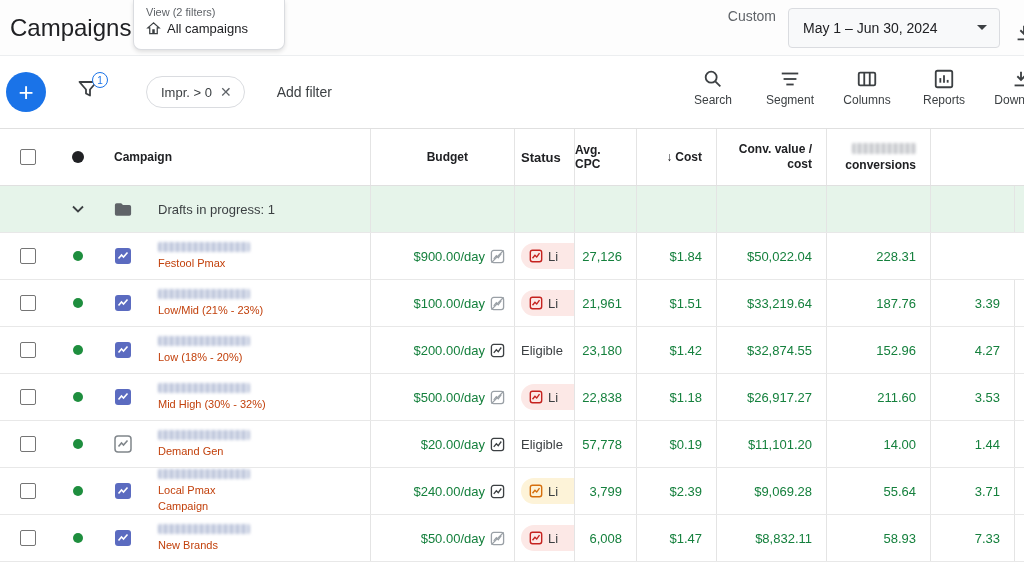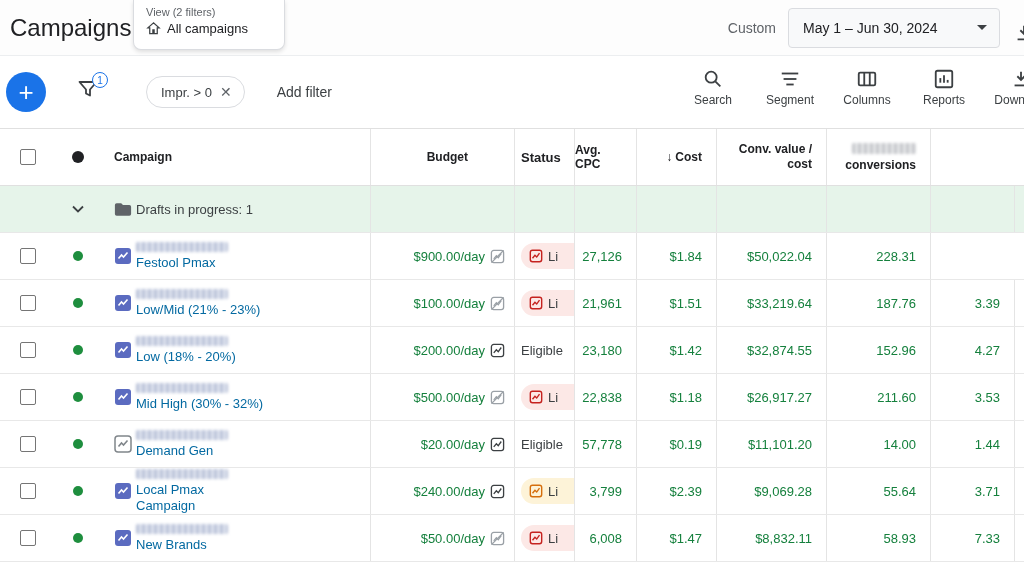--- a/index.html
+++ b/index.html
@@ -10,21 +10,21 @@
   
   .topbar { position:relative; height:56px; display:flex; align-items:center;
     border-bottom:1px solid #eceef0; background:#fdfdfd; }
   .page-title { font-size:24px; font-weight:400; color:#202124; margin-left:10px; }
   .view-card { position:absolute; left:133px; top:0; width:152px; height:50px;
     background:#fff; border:1px solid #dadce0; border-top:none; border-radius:0 0 8px 8px;
     box-shadow:0 2px 4px rgba(0,0,0,.12); padding:6px 10px 0 12px; cursor:pointer; }
   .view-card .view-label { font-size:11px; color:#5f6368; margin-bottom:3px; }
   .view-value-row { display:flex; align-items:center; gap:6px; }
   .view-value-row .val { font-size:13px; color:#202124; }
-  .topbar-right { margin-left:auto; display:flex; align-items:center; padding-right:24px; }
+  .topbar-right { margin-left:auto; display:flex; align-items:flex-start; padding-right:24px; }
   .date-preset { font-size:14px; color:#5f6368; margin-right:12px; }
   .date-btn { display:flex; align-items:center; justify-content:space-between;
     width:212px; height:40px; padding:0 12px 0 14px; background:#f8f9fa;
     border:1px solid #dadce0; border-radius:4px; cursor:pointer; font-size:14px; color:#202124; }
   .caret-down { width:0; height:0; border-left:5px solid transparent;
     border-right:5px solid transparent; border-top:5px solid #3c4043; }
   .edge-cut-icon { position:absolute; right:0; top:22px; width:11px; height:22px; overflow:hidden; }
 
   
   .toolbar { position:relative; height:73px; display:flex; align-items:center;
@@ -50,27 +50,27 @@
   .trow, .theader { display:grid;
     grid-template-columns:56px 44px 270px 144px 60px 62px 80px 110px 104px 84px 10px; }
   .theader { height:57px; border-bottom:1px solid #e0e0e0; background:#fff; }
   .trow { height:47px; border-bottom:1px solid #e8e8e8; background:#fff; }
   .cell { display:flex; align-items:center; overflow:hidden; }
   .bl { border-left:1px solid #e4e4e4; }
   .num { justify-content:flex-end; padding-right:14px; font-size:13px; color:#15803d; }
   .col-head { font-size:12px; font-weight:bold; color:#202124; }
   .c-select { justify-content:center; }
   .c-dot { justify-content:center; }
-  .c-campaign { padding-left:14px; gap:4px; }
+  .c-campaign { padding-left:14px; gap:26px; }
   .checkbox { width:16px; height:16px; border:1.5px solid #757575; border-radius:2px;
     background:#fff; cursor:pointer; }
   .header-dot { width:12px; height:12px; border-radius:50%; background:#202124; }
   .status-dot { width:10px; height:10px; border-radius:50%; background:#1e8e3e; cursor:pointer; }
   .cname { display:flex; flex-direction:column; justify-content:center; }
-  .cname-line { font-size:13px; color:#0369a1; line-height:16px; cursor:pointer; }
+  .cname-line { font-size:11px; color:#c2410c; line-height:16px; cursor:pointer; }
   .ctype-icon { display:flex; flex:none; }
   .ctype-icon.pmax .ci-bg { fill:#5b6bc0; stroke:none; }
   .ctype-icon.pmax .ci-line { fill:none; stroke:#fff; stroke-width:1.6; }
   .ctype-icon.demand .ci-bg { fill:#fff; stroke:#80868b; stroke-width:1.5; }
   .ctype-icon.demand .ci-line { fill:none; stroke:#80868b; stroke-width:1.6; }
   .c-budget { gap:5px; padding-right:9px; }
   .b-icon { display:flex; flex:none; }
   .b-icon .bi-frame,.b-icon .bi-line { fill:none; stroke:currentColor; stroke-width:1.4; }
   .b-icon .bi-slash { display:none; stroke:#9aa0a6; stroke-width:1.4; }
   .b-icon.chart { color:#3c4043; }

